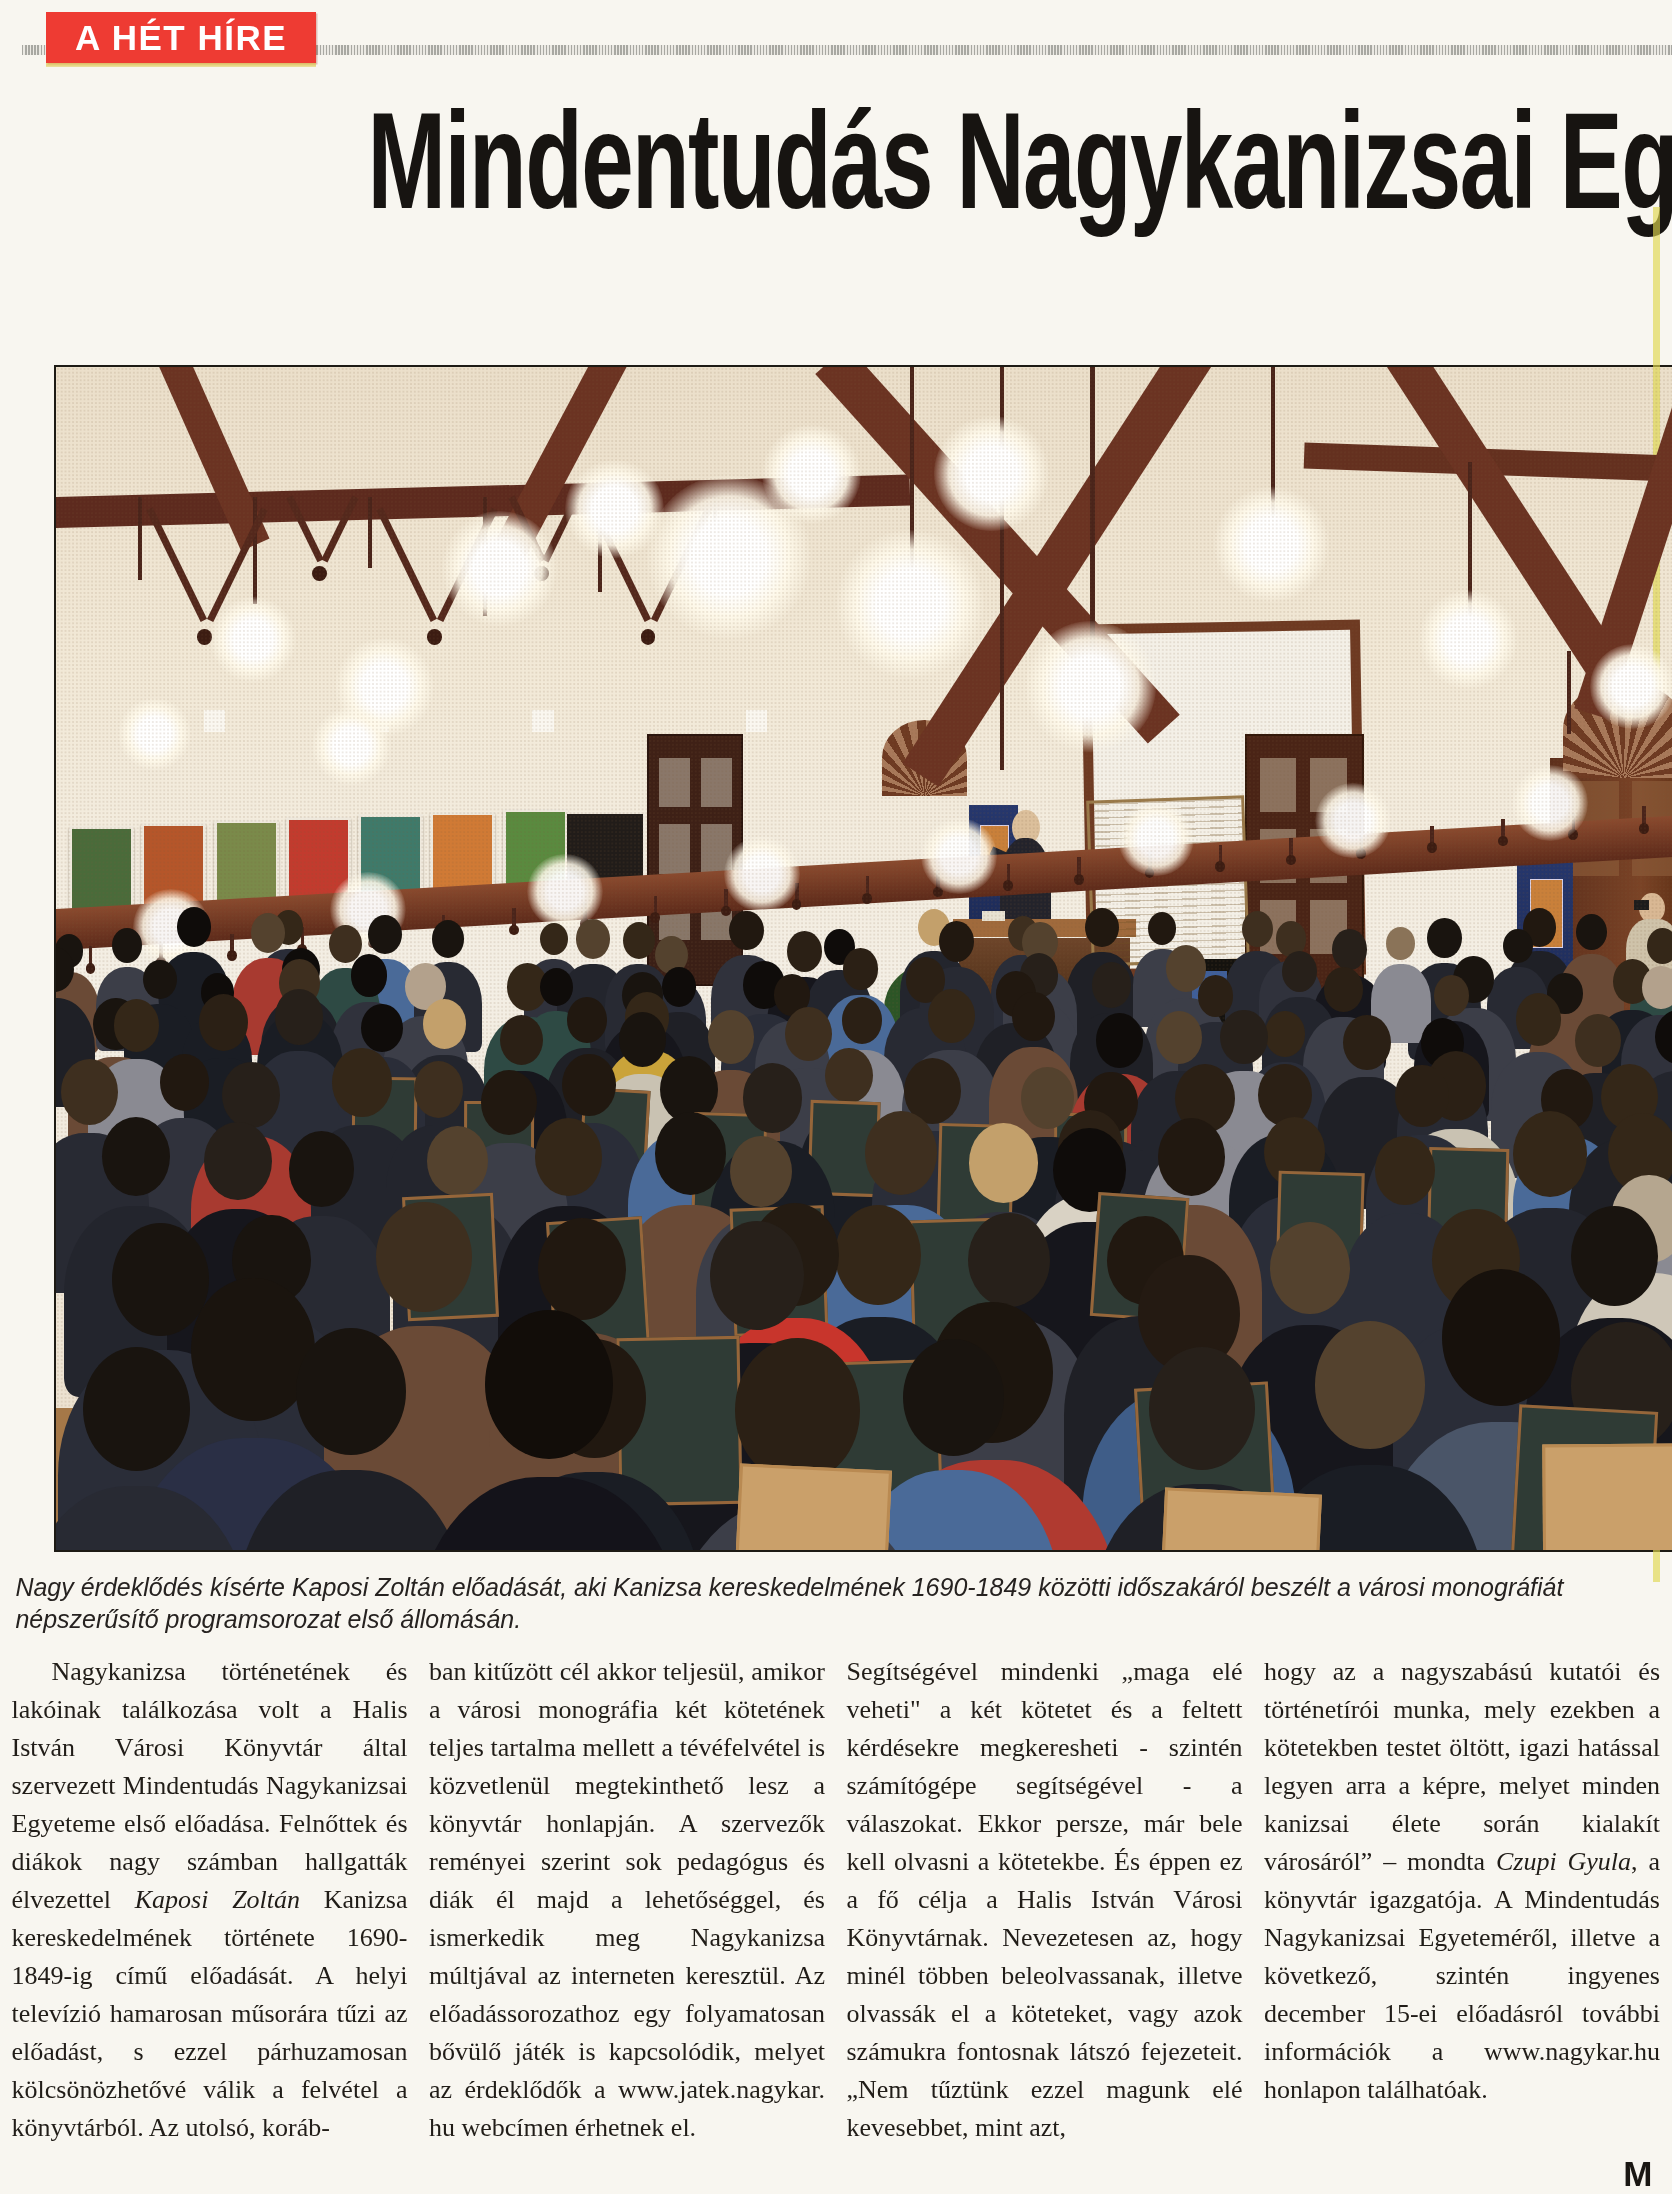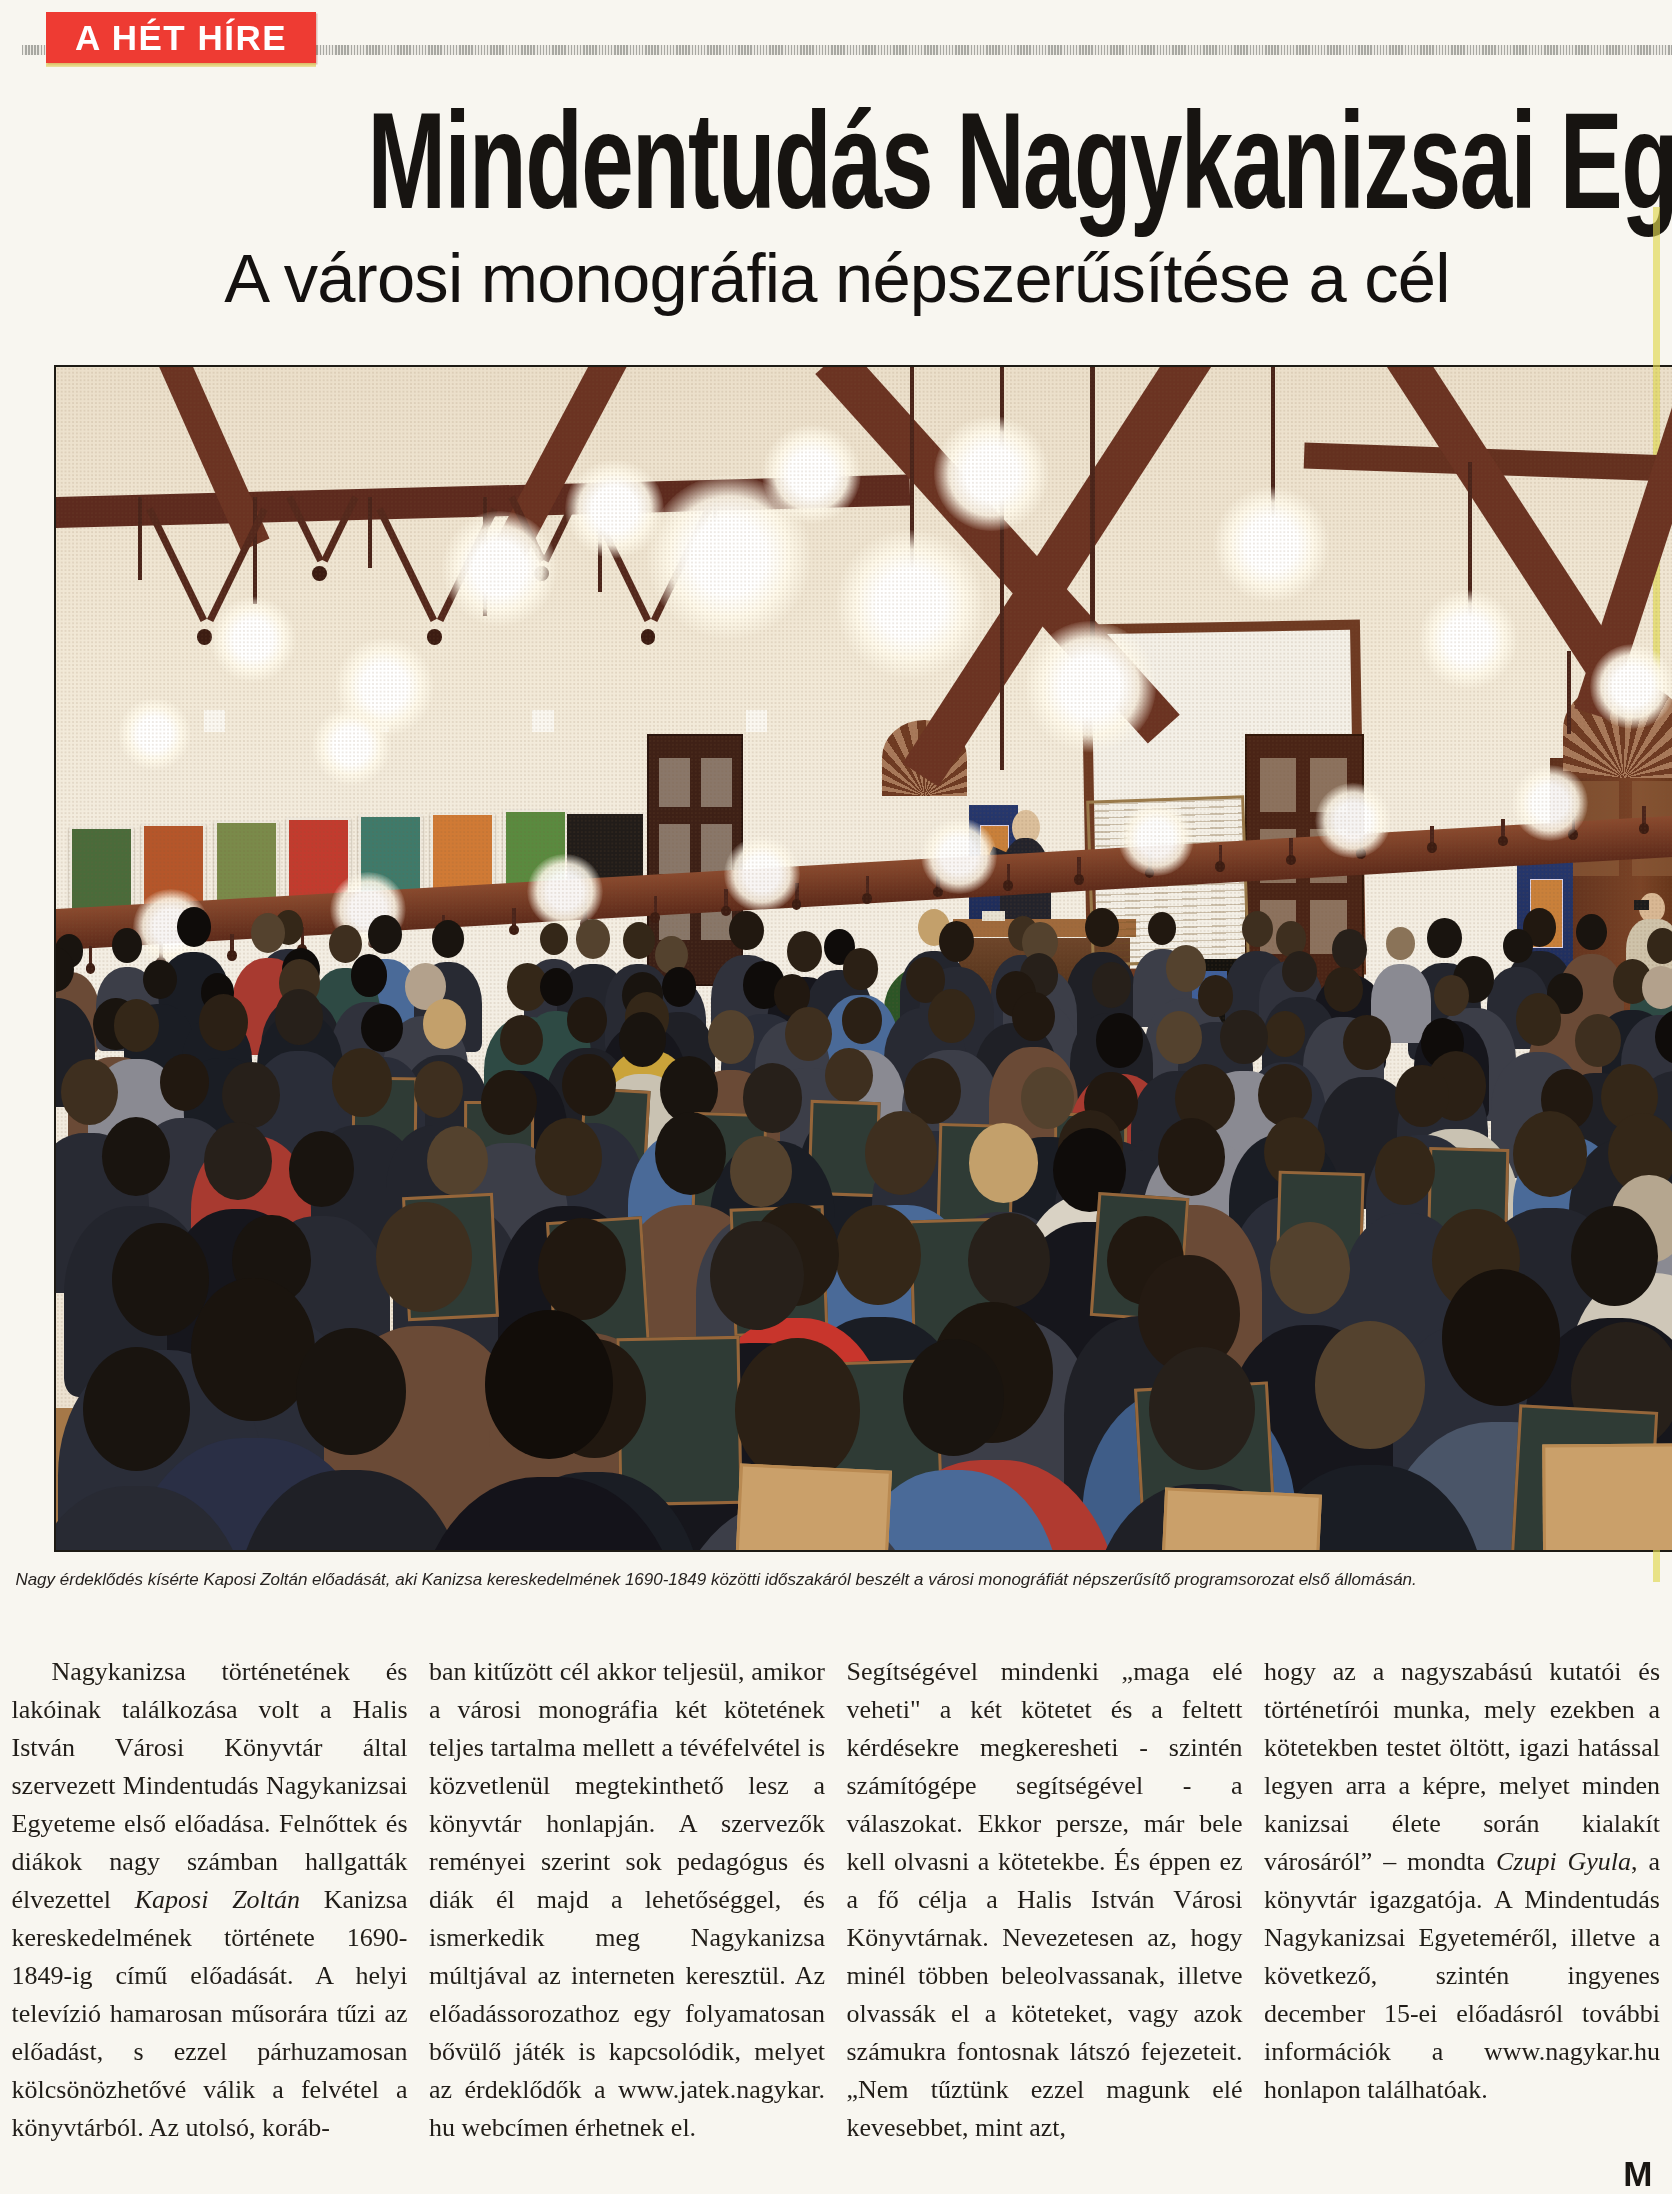--- a/index.html
+++ b/index.html
@@ -27,21 +27,21 @@
     background:linear-gradient(180deg,#ebdfca 0%,#f2e9d7 26%,#f4efe5 52%,#efe6d7 78%,#e8dcc8 100%);}
   .photo *{position:absolute;}
   .halftone{inset:0;z-index:40;pointer-events:none;
     background-image:radial-gradient(rgba(122,88,55,.13) 0.8px,rgba(0,0,0,0) 1.2px);
     background-size:3.8px 3.8px;}
   .crease{left:0;right:0;top:76.2%;height:1.2%;z-index:30;
     background:linear-gradient(180deg,rgba(30,22,14,0),rgba(35,24,14,.30),rgba(30,22,14,0));}
 
   
   .caption{position:absolute;left:15.4px;top:1547px;width:1641px;
-    font-style:italic;font-size:17px;line-height:31.5px;color:#262220;}
+    font-style:italic;font-size:25px;line-height:31.5px;color:#262220;}
 
   
   .columns{position:absolute;left:11.5px;top:1653px;width:1650px;height:541px;
     display:flex;gap:21.5px;overflow:hidden;}
   .col{width:396px;flex:0 0 396px;}
   .col p{margin:0;font-family:"Liberation Serif",serif;font-size:26px;line-height:38px;
     text-align:justify;color:#211d18;}
   .col p.indent{text-indent:40px;}
   .signoff{position:absolute;right:9.2px;bottom:0;font-weight:700;font-size:35px;color:#1a1713;}
 
@@ -53,23 +53,20 @@
 
 <div class="page">
 
   <div class="rule-dotted"></div>
   <div class="kicker">
     <span>A HÉT HÍRE</span>
   </div>
 
   <div class="headline">
     <span class="fit" style="transform: scaleX(0.68865);">Mindentudás Nagykanizsai Egyeteme</span>
-  </div>
-  <div class="subheadline">
-    <span class="fit" style="transform: scaleX(0.996391);">A városi monográfia népszerűsítése a cél</span>
   </div>
 
   <figure class="photo" id="photo-scene">
     <div style="position: absolute; left: 0.8%; top: 38.8%; width: 3.6%; height: 8%; background: rgb(74, 107, 58); border: 3.1px solid rgb(239, 233, 221); box-shadow: rgba(60, 40, 20, 0.4) 0px 1.5px 2.3px; z-index: 2;"></div>
       <div style="position: absolute; left: 5.2%; top: 38.55%; width: 3.6%; height: 8%; background: rgb(181, 86, 42); border: 3.1px solid rgb(239, 233, 221); box-shadow: rgba(60, 40, 20, 0.4) 0px 1.5px 2.3px; z-index: 2;"></div>
       <div style="position: absolute; left: 9.6%; top: 38.3%; width: 3.6%; height: 8%; background: rgb(122, 138, 74); border: 3.1px solid rgb(239, 233, 221); box-shadow: rgba(60, 40, 20, 0.4) 0px 1.5px 2.3px; z-index: 2;"></div>
       <div style="position: absolute; left: 14%; top: 38.05%; width: 3.6%; height: 8%; background: rgb(194, 59, 46); border: 3.1px solid rgb(239, 233, 221); box-shadow: rgba(60, 40, 20, 0.4) 0px 1.5px 2.3px; z-index: 2;"></div>
       <div style="position: absolute; left: 18.4%; top: 37.8%; width: 3.6%; height: 8%; background: rgb(63, 122, 106); border: 3.1px solid rgb(239, 233, 221); box-shadow: rgba(60, 40, 20, 0.4) 0px 1.5px 2.3px; z-index: 2;"></div>
       <div style="position: absolute; left: 22.8%; top: 37.55%; width: 3.6%; height: 8%; background: rgb(208, 122, 53); border: 3.1px solid rgb(239, 233, 221); box-shadow: rgba(60, 40, 20, 0.4) 0px 1.5px 2.3px; z-index: 2;"></div>
       <div style="position: absolute; left: 27.2%; top: 37.3%; width: 3.6%; height: 8%; background: rgb(90, 138, 63); border: 3.1px solid rgb(239, 233, 221); box-shadow: rgba(60, 40, 20, 0.4) 0px 1.5px 2.3px; z-index: 2;"></div>

